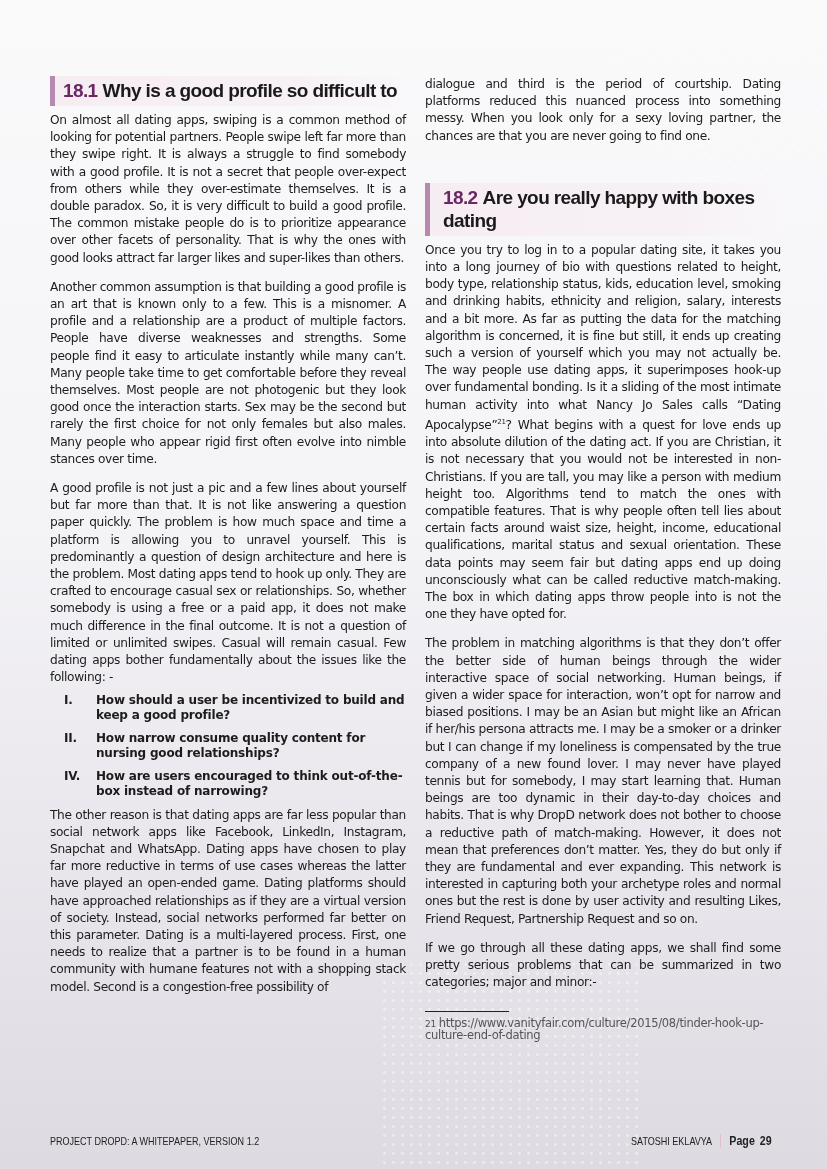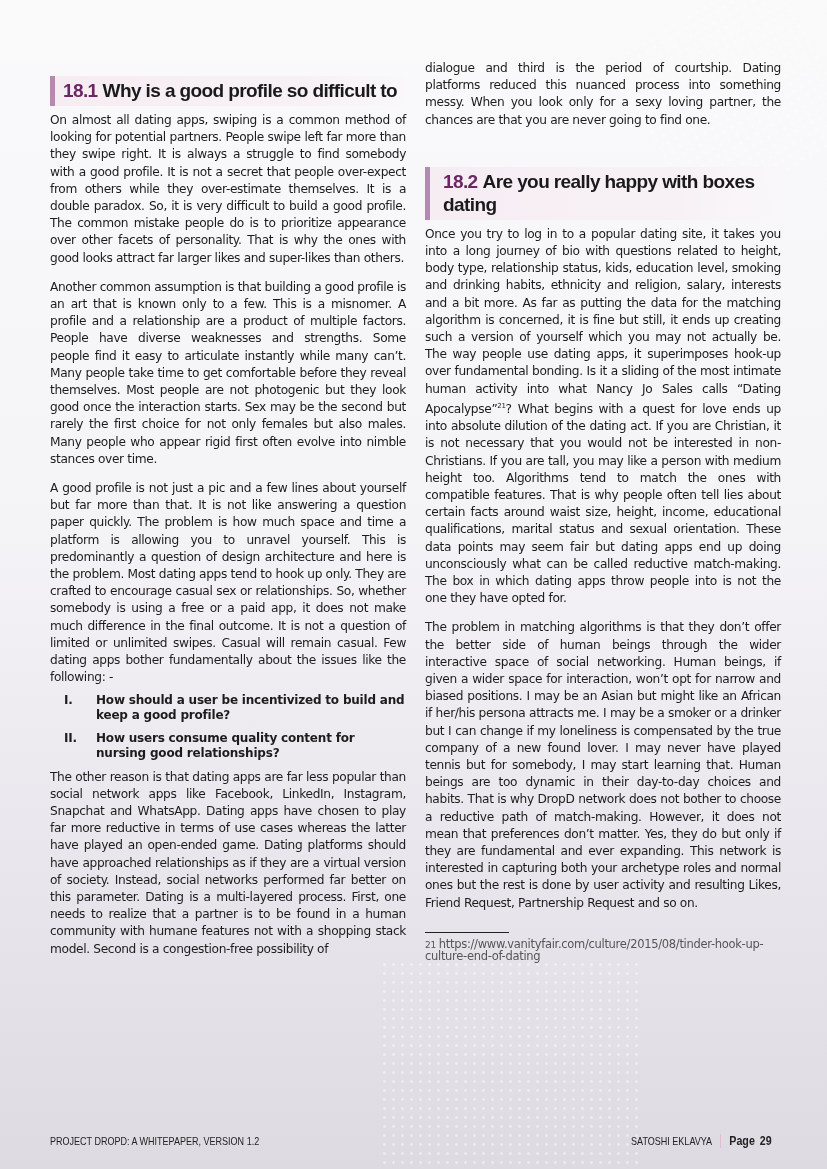--- a/index.html
+++ b/index.html
@@ -14,21 +14,21 @@
     background-image: radial-gradient(rgba(255,255,255,0.85) 1.2px, transparent 1.6px);
     background-size: 9px 9px;
   }
   .col {
     position: absolute; top: 76px; width: 356px;
     font-family: "DejaVu Sans", sans-serif;
     font-size: 12.2px; line-height: 17.2px; letter-spacing: -0.35px;
     text-align: justify;
   }
   .col-left { left: 50px; }
-  .col-right { left: 425px; top: 60px; }
+  .col-right { left: 425px; top: 76px; }
   .heading {
     position: relative;
     background: linear-gradient(90deg, #f6edf3 0%, #f7f1f5 70%, rgba(250,247,250,0.7) 100%);
     border-left: 5px solid #b68ab0;
     padding: 3px 6px 4px 8px;
     font-family: "Liberation Sans", sans-serif;
     font-weight: bold; font-size: 19px; line-height: 23px;
     letter-spacing: -0.6px; color: #1a1a1a; text-align: left;
     margin-bottom: 6px;
   }
@@ -73,35 +73,40 @@
   <p>On almost all dating apps, swiping is a common method of looking for potential partners. People swipe left far more than they swipe right. It is always a struggle to find somebody with a good profile. It is not a secret that people over-expect from others while they over-estimate themselves. It is a double paradox. So, it is very difficult to build a good profile. The common mistake people do is to prioritize appearance over other facets of personality. That is why the ones with good looks attract far larger likes and super-likes than others.</p>
   <p>Another common assumption is that building a good profile is an art that is known only to a few. This is a misnomer. A profile and a relationship are a product of multiple factors. People have diverse weaknesses and strengths. Some people find it easy to articulate instantly while many can’t. Many people take time to get comfortable before they reveal themselves. Most people are not photogenic but they look good once the interaction starts. Sex may be the second but rarely the first choice for not only females but also males. Many people who appear rigid first often evolve into nimble stances over time.</p>
   <p style="margin-bottom:6px;">A good profile is not just a pic and a few lines about yourself but far more than that. It is not like answering a question paper quickly. The problem is how much space and time a platform is allowing you to unravel yourself. This is predominantly a question of design architecture and here is the problem. Most dating apps tend to hook up only. They are crafted to encourage casual sex or relationships. So, whether somebody is using a free or a paid app, it does not make much difference in the final outcome. It is not a question of limited or unlimited swipes. Casual will remain casual. Few dating apps bother fundamentally about the issues like the following: -</p>
   <ol class="questions">
     <li>
         <span class="roman">I.</span>
         <span>How should a user be incentivized to build and keep a good profile?</span>
       </li>
     <li>
         <span class="roman">II.</span>
-        <span>How users consume quality content for nursing good relationships?</span>
+        <span>How narrow consume quality content for nursing good relationships?</span>
+      </li>
+    <li>
+        <span class="roman">IV.</span>
+        <span>How are users encouraged to think out-of-the-box instead of narrowing?</span>
       </li>
   </ol>
   <p>The other reason is that dating apps are far less popular than social network apps like Facebook, LinkedIn, Instagram, Snapchat and WhatsApp. Dating apps have chosen to play far more reductive in terms of use cases whereas the latter have played an open-ended game. Dating platforms should have approached relationships as if they are a virtual version of society. Instead, social networks performed far better on this parameter. Dating is a multi-layered process. First, one needs to realize that a partner is to be found in a human community with humane features not with a shopping stack model. Second is a congestion-free possibility of</p>
 </div>
 
 <div class="col col-right">
   <p>dialogue and third is the period of courtship. Dating platforms reduced this nuanced process into something messy. When you look only for a sexy loving partner, the chances are that you are never going to find one.</p>
 
   <div class="heading gap-top" style="margin-top:38px;">
     <span class="num">18.2</span><span>Are you really happy with boxes dating</span><br>
   </div>
   <p><span>Once you try to log in to a popular dating site, it takes you into a long journey of bio with questions related to height, body type, relationship status, kids, education level, smoking and drinking habits, ethnicity and religion, salary, interests and a bit more. As far as putting the data for the matching algorithm is concerned, it is fine but still, it ends up creating such a version of yourself which you may not actually be. The way people use dating apps, it superimposes hook-up over fundamental bonding. Is it a sliding of the most intimate human activity into what Nancy Jo Sales calls “Dating Apocalypse”</span><sup class="ref">21</sup><span>? What begins with a quest for love ends up into absolute dilution of the dating act. If you are Christian, it is not necessary that you would not be interested in non-Christians. If you are tall, you may like a person with medium height too. Algorithms tend to match the ones with compatible features. That is why people often tell lies about certain facts around waist size, height, income, educational qualifications, marital status and sexual orientation. These data points may seem fair but dating apps end up doing unconsciously what can be called reductive match-making. The box in which dating apps throw people into is not the one they have opted for.</span></p>
   <p>The problem in matching algorithms is that they don’t offer the better side of human beings through the wider interactive space of social networking. Human beings, if given a wider space for interaction, won’t opt for narrow and biased positions. I may be an Asian but might like an African if her/his persona attracts me. I may be a smoker or a drinker but I can change if my loneliness is compensated by the true company of a new found lover. I may never have played tennis but for somebody, I may start learning that. Human beings are too dynamic in their day-to-day choices and habits. That is why DropD network does not bother to choose a reductive path of match-making. However, it does not mean that preferences don’t matter. Yes, they do but only if they are fundamental and ever expanding. This network is interested in capturing both your archetype roles and normal ones but the rest is done by user activity and resulting Likes, Friend Request, Partnership Request and so on.</p>
 
+  <p>If we go through all these dating apps, we shall find some pretty serious problems that can be summarized in two categories; major and minor:-</p>
 
   <div class="footnote-rule"></div>
   <div class="footnote">
     <sup>21</sup><span>https://www.vanityfair.com/culture/2015/08/tinder-hook-up-culture-end-of-dating</span>
   </div>
 </div>
 
 <div class="footer">
   <span>PROJECT DROPD: A WHITEPAPER, VERSION 1.2</span>
   <span class="footer-right">

